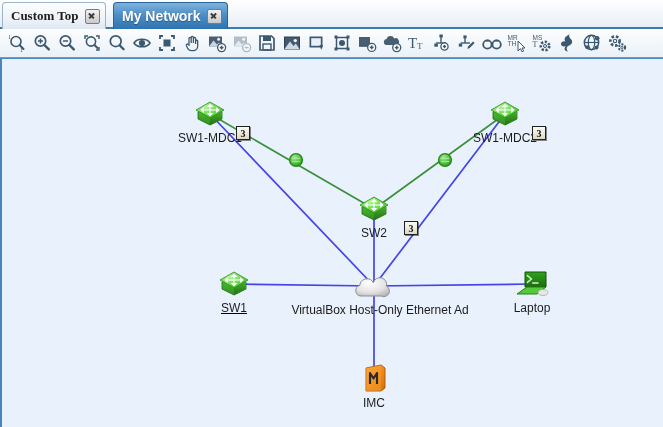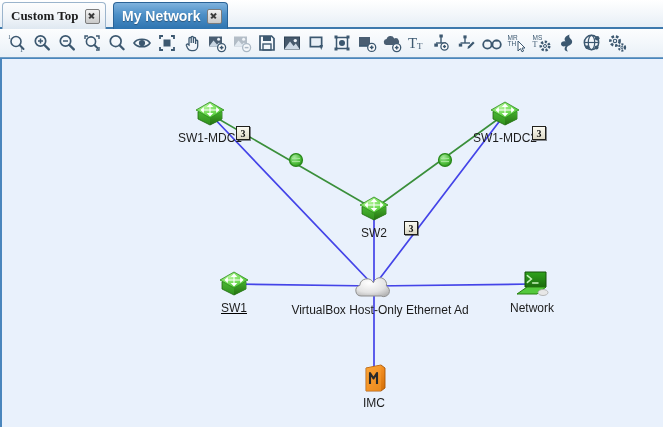--- a/index.html
+++ b/index.html
@@ -551,21 +551,21 @@
           <div class="node-label">SW2</div>
         </div>
         <div class="badge" style="left: 402px; top: 162px;">3</div>
         <div class="node" style="left: 232px; top: 249px; text-decoration: underline;">
           <div class="node-label">SW1</div>
         </div>
         <div class="node" style="left: 372px; top: 251px; margin-left: 6px;">
           <div class="node-label">VirtualBox Host-Only Ethernet Ad</div>
         </div>
         <div class="node" style="left: 530px; top: 249px;">
-          <div class="node-label">Network</div>
+          <div class="node-label">Laptop</div>
         </div>
         <div class="node" style="left: 372px; top: 344px; justify-content: center;">
           <div class="node-label">IMC</div>
         </div>
       </div>
 
   </div>
 </div>
 
 </body></html>

